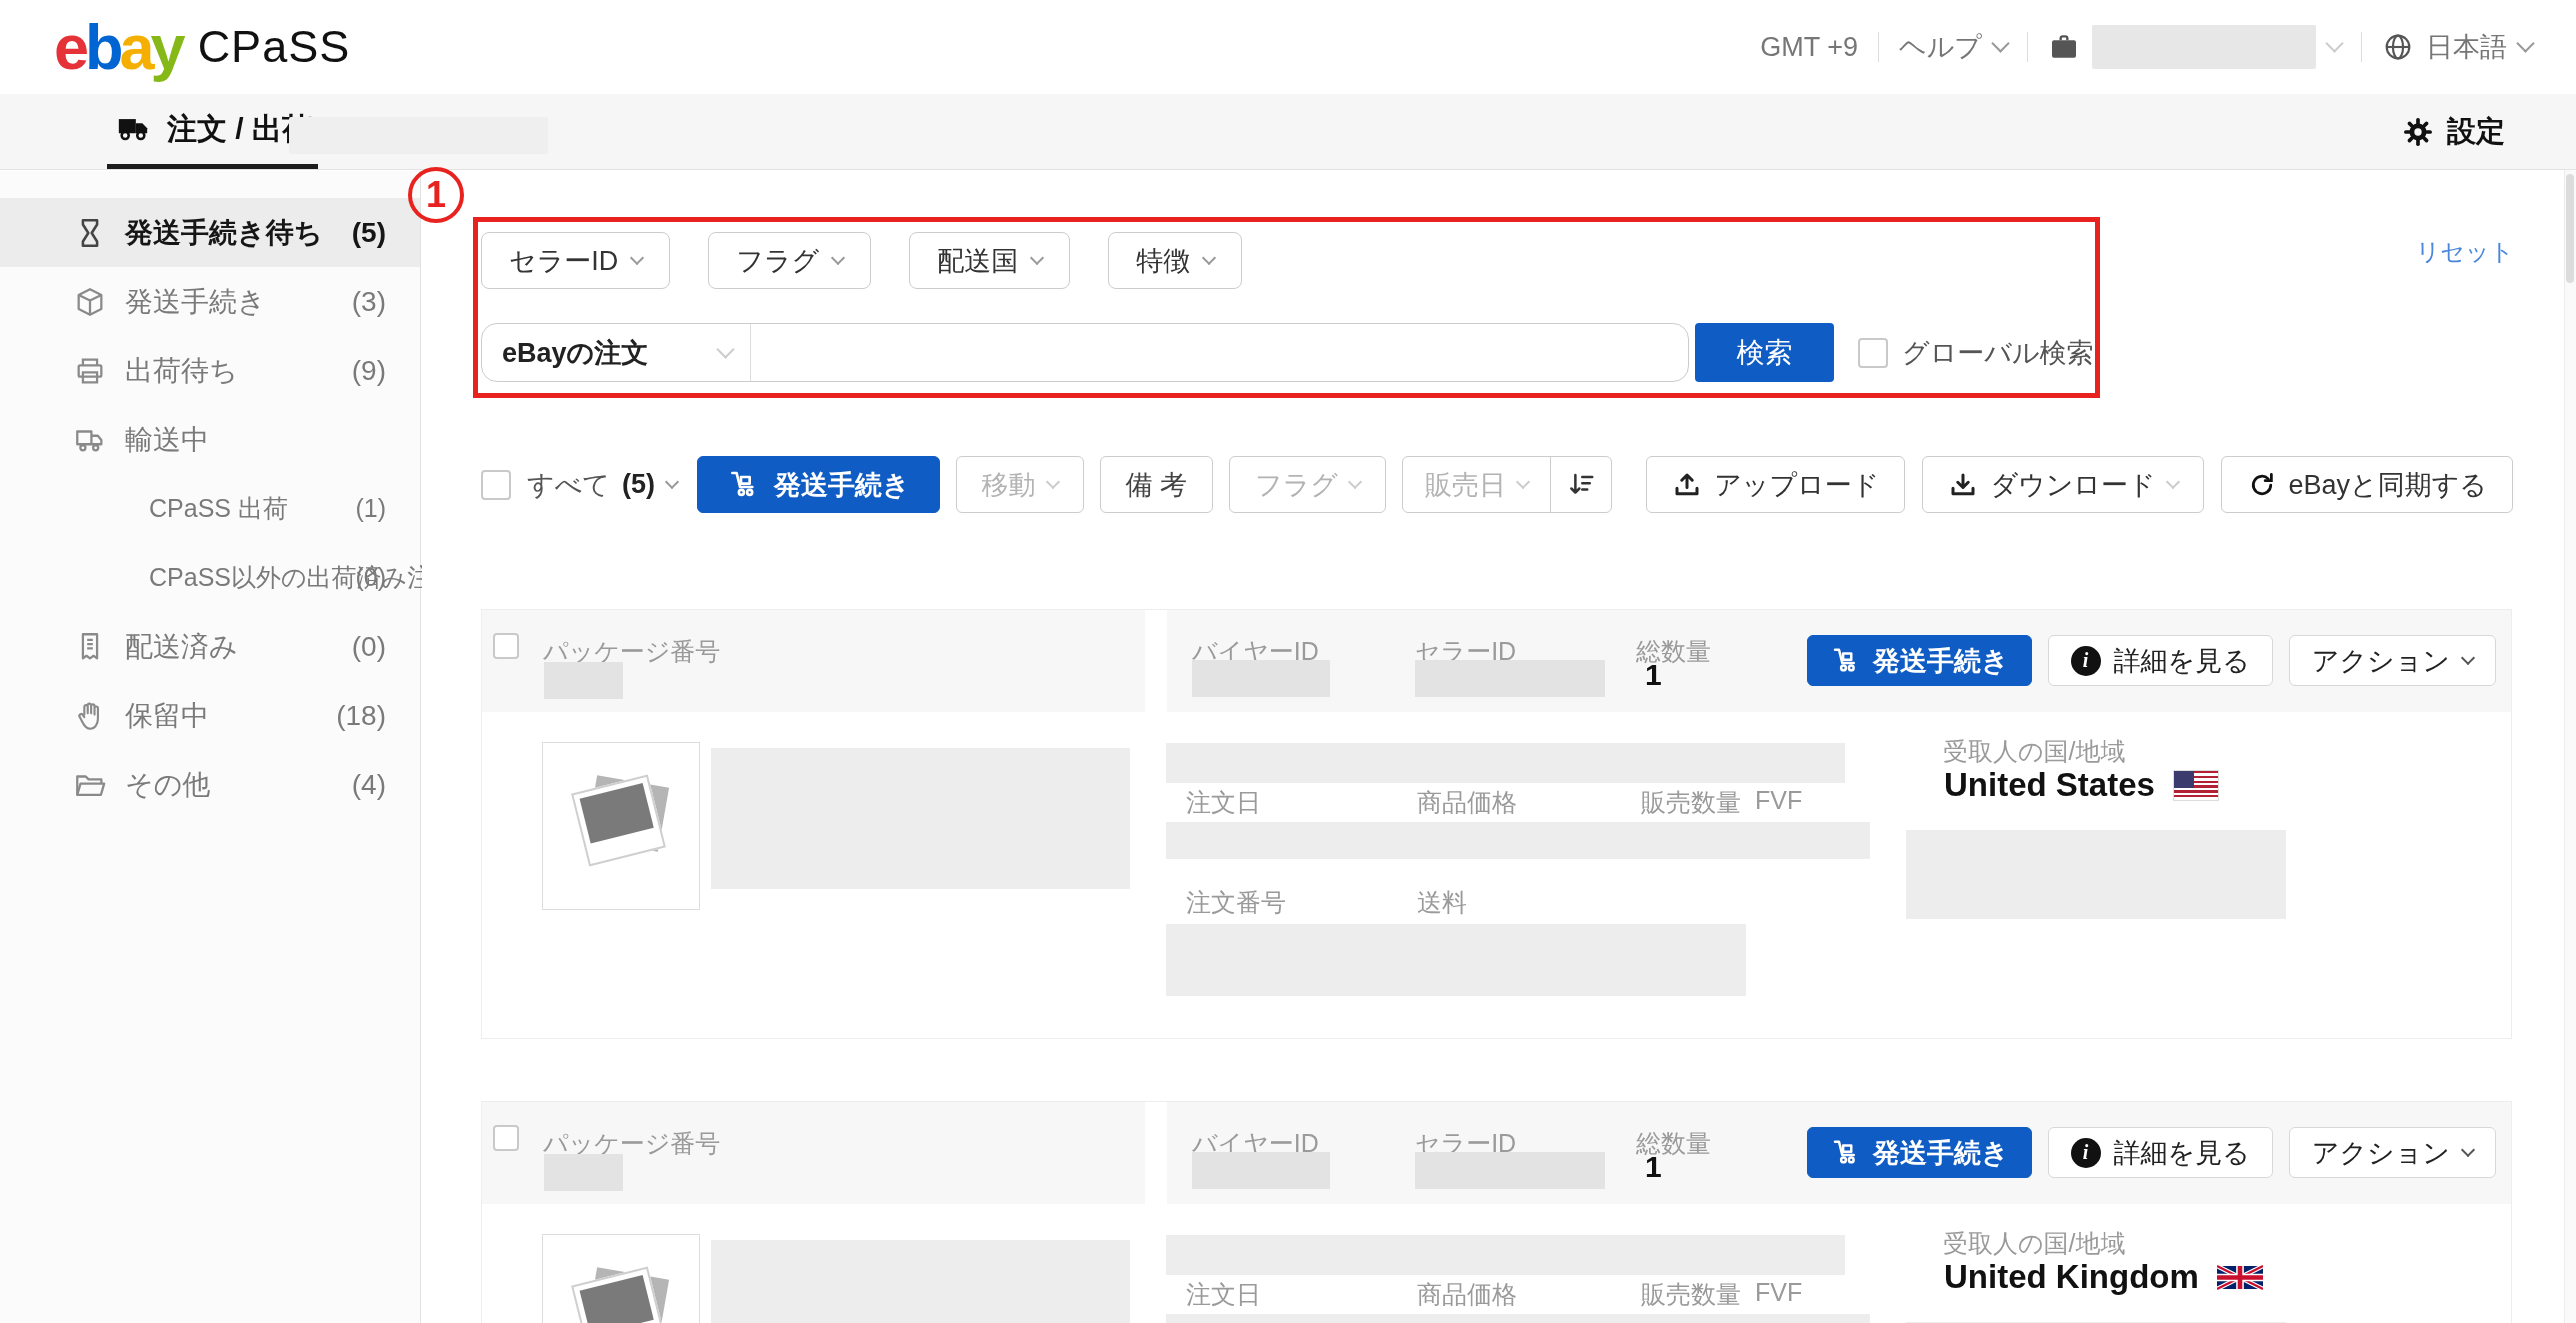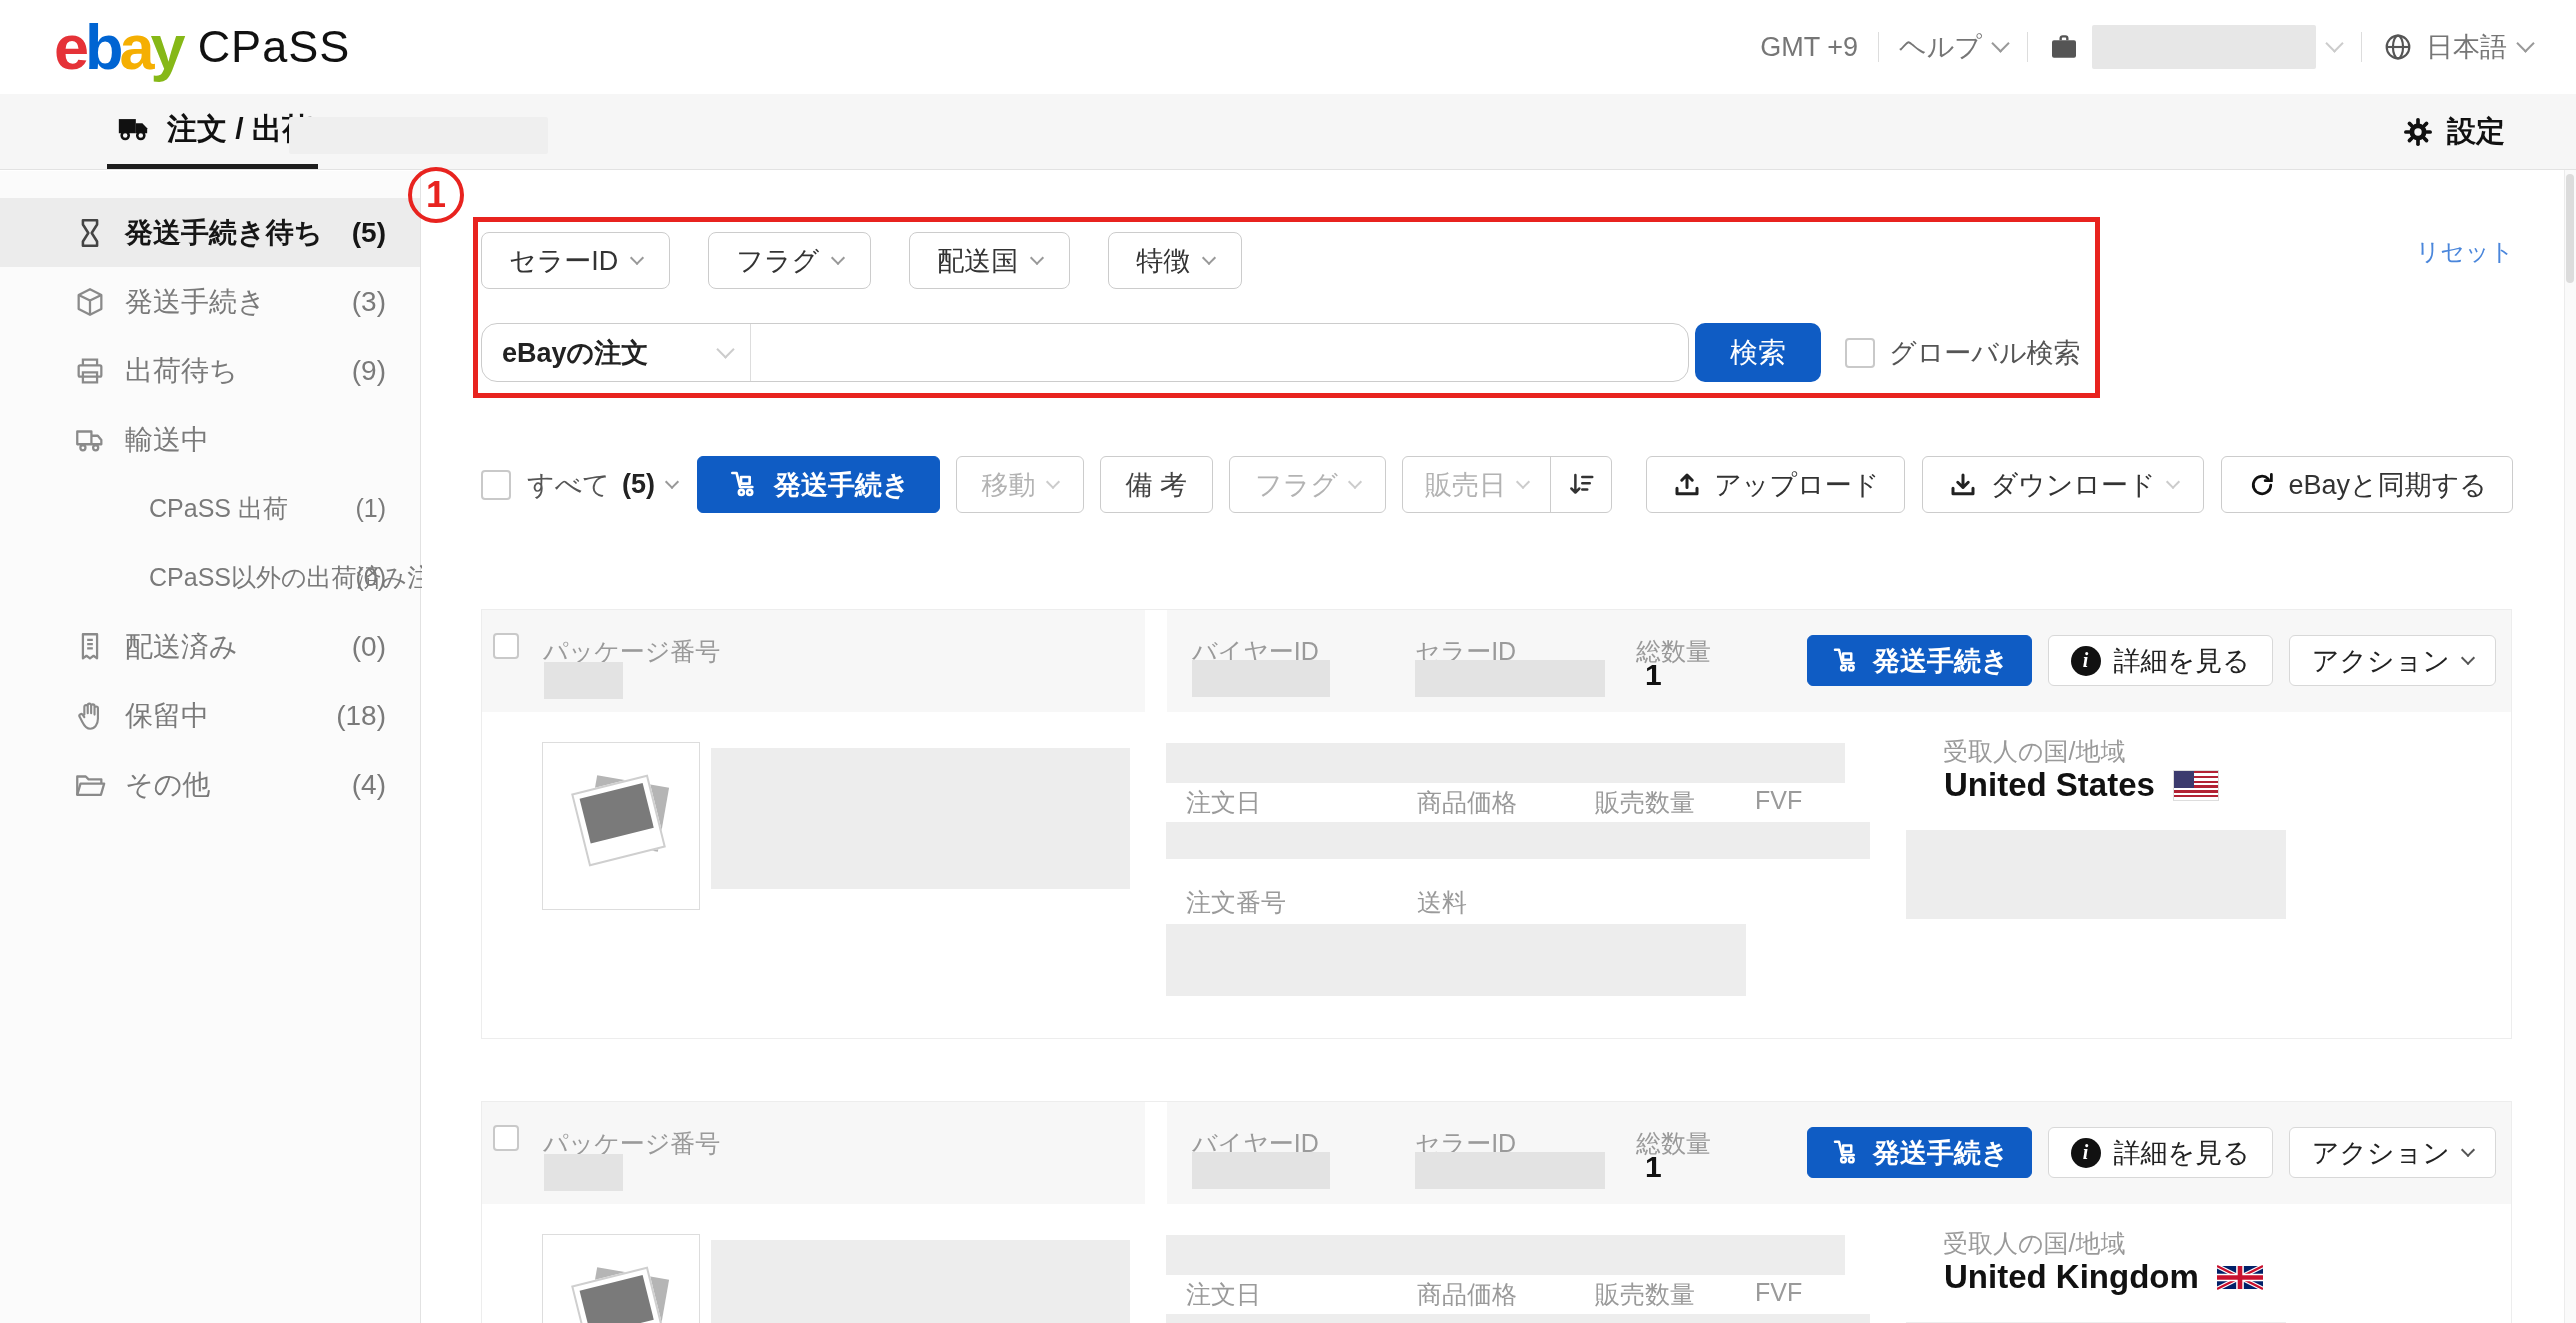--- a/index.html
+++ b/index.html
@@ -56,22 +56,22 @@
 
   .filter-row1{position:absolute;left:59px;top:61px;display:flex;gap:38px}
   .fbtn{height:57px;border:1px solid #ccc;border-radius:8px;background:#fff;display:flex;align-items:center;
         padding:0 27px;font-size:27px;color:#333;gap:14px;cursor:pointer}
 
   .search-row{position:absolute;left:59px;top:152px;display:flex;align-items:center}
   .search-combo{display:flex;width:1208px;height:59px;border:1px solid #ccc;border-radius:16px;background:#fff}
   .combo-select{width:269px;display:flex;align-items:center;justify-content:space-between;
                 padding:0 18px 0 20px;border-right:1px solid #ddd;font-size:27px;font-weight:bold;color:#222;cursor:pointer}
   .combo-input{flex:1;border:none;outline:none;font-size:27px;padding:0 20px;background:transparent}
-  .search-btn{width:126px;height:59px;background:var(--blue);color:#fff;font-size:28px;border:none;
-              border-radius:10px;margin-left:6px;cursor:pointer}
+  .search-btn{width:139px;height:59px;background:var(--blue);color:#fff;font-size:28px;border:none;
+              border-radius:4px;margin-left:6px;cursor:pointer}
   .gsearch{display:flex;align-items:center;gap:14px;margin-left:24px;font-size:27px;color:#555}
   .cbx{width:30px;height:30px;border:2px solid #c9c9c9;border-radius:4px;background:#fff;flex:none}
   .reset{position:absolute;right:50px;top:65px;color:var(--link);font-size:24px;cursor:pointer;text-decoration:none}
 
   .toolbar-left{position:absolute;left:59px;top:285px;display:flex;align-items:center;gap:16px}
   .sel-all{display:flex;align-items:center;gap:12px;font-size:27px;color:#555;margin-right:4px;cursor:pointer}
   .sel-all b{color:#222}
   .tbtn{height:57px;border:1px solid #ccc;border-radius:6px;background:#fff;display:flex;align-items:center;
         padding:12px 25px;font-size:27px;color:#444;gap:12px;cursor:pointer}
   .tbtn.muted{color:#b3b3b3}
@@ -107,21 +107,21 @@
   .card-body{position:relative;height:327px}
   .prod-box{position:absolute;left:60px;top:30px;width:158px;height:168px;border:1px solid #ddd;background:#fff}
   .pol-back{position:absolute;left:48px;top:38px;width:73px;height:65px;background:#b5b5b5;transform:rotate(10deg)}
   .pol-front{position:absolute;left:36px;top:40px;width:79px;height:75px;background:#fff;border:2px solid #cfcfcf;
              transform:rotate(-14deg)}
   .pol-photo{margin:5px;height:46px;background:#7a7a7a}
   .title-box{left:229px;top:36px;width:419px;height:141px;background:#ededed}
   .mid-box1{left:684px;top:31px;width:679px;height:40px;background:#ededed}
   .mid-box2{left:684px;top:110px;width:704px;height:37px;background:#ededed}
   .mid-box3{left:684px;top:212px;width:580px;height:72px;background:#ededed}
-  .gl-odate{left:704px;top:74px}.gl-price{left:935px;top:74px}.gl-soldqty{left:1113px;top:74px}.gl-fvf{left:1273px;top:74px}
+  .gl-odate{left:704px;top:74px}.gl-price{left:935px;top:74px}.gl-soldqty{left:1159px;top:74px}.gl-fvf{left:1273px;top:74px}
   .gl-ordno{left:704px;top:174px}.gl-ship{left:935px;top:174px}
   .gl-recip{left:1461px;top:23px}
   .country-row{position:absolute;left:1462px;top:54px;display:flex;align-items:center;gap:18px;
                font-size:33px;font-weight:bold;color:#111}
   .right-box{left:1424px;top:118px;width:380px;height:89px;background:#ededed}
 
   .flag-us{width:46px;height:31px;position:relative;border:1px solid #ddd;flex:none;
            background:repeating-linear-gradient(180deg,#b22234 0 2.4px,#fff 2.4px 4.8px)}
   .flag-us::before{content:"";position:absolute;left:0;top:0;width:20px;height:17px;background:#3c3b6e}
   .flag-uk{width:46px;height:31px;flex:none;display:block}

